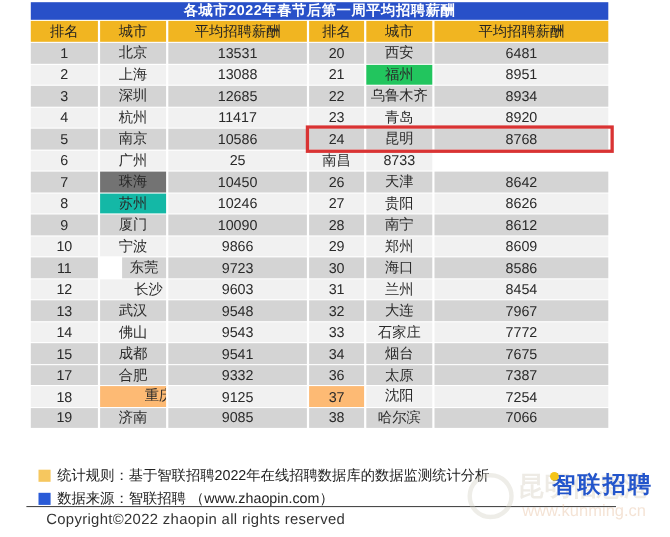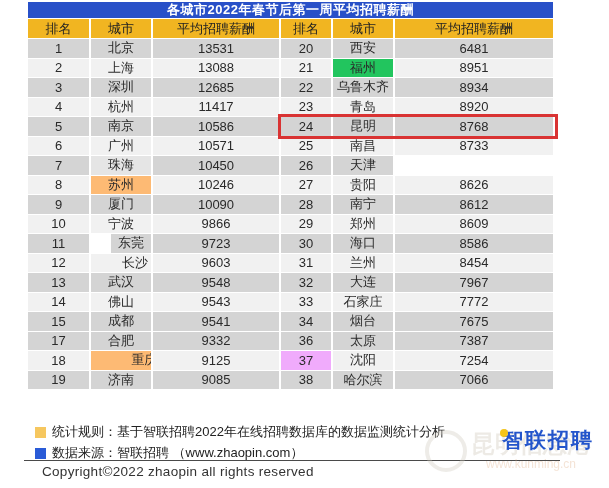--- a/index.html
+++ b/index.html
@@ -58,21 +58,21 @@
   .watermark{
     position:absolute;left:425px;top:12px;z-index:1;opacity:0.35;
     display:flex;align-items:center;pointer-events:none;
   }
   .wm-circle{
     width:34px;height:34px;border-radius:50%;border:4px solid #cfcabe;
     margin-right:4px;flex:0 0 auto;
   }
   .wm-text-block{line-height:1;text-align:center;}
   .wm-title{font-size:24px;color:#cdc6b6;font-weight:bold;white-space:nowrap;}
-  .wm-url{font-size:12px;color:#e0b089;margin-top:2px;white-space:nowrap;}
+  .wm-url{font-size:15px;color:#e0b089;margin-top:2px;white-space:nowrap;}
 </style>
 </head>
 <body>
 
 <div class="table-wrap">
   <div class="title-bar" style="background: rgb(40, 80, 200);">各城市2022年春节后第一周平均招聘薪酬</div>
   <div class="grid-row header-row" id="header-row">
       <div class="cell" style="background: rgb(241, 181, 33);">排名</div>
       <div class="cell" style="background: rgb(241, 181, 33);">城市</div>
       <div class="cell" style="background: rgb(241, 181, 33);">平均招聘薪酬</div>
@@ -117,35 +117,35 @@
         <div class="cell" style="background: rgb(212, 212, 212);">5</div>
         <div class="cell" style="background: rgb(212, 212, 212);">南京</div>
         <div class="cell" style="background: rgb(212, 212, 212);">10586</div>
         <div class="cell" style="background: rgb(212, 212, 212);">24</div>
         <div class="cell" style="background: rgb(212, 212, 212);">昆明</div>
         <div class="cell" style="background: rgb(212, 212, 212);">8768</div>
       </div>
       <div class="grid-row data-row light">
         <div class="cell" style="background: rgb(241, 241, 241);">6</div>
         <div class="cell" style="background: rgb(241, 241, 241);">广州</div>
-        <div class="cell" style="background: rgb(241, 241, 241);">10571</div>
         <div class="cell" style="background: rgb(241, 241, 241);">25</div>
         <div class="cell" style="background: rgb(241, 241, 241);">南昌</div>
         <div class="cell" style="background: rgb(241, 241, 241);">8733</div>
       </div>
       <div class="grid-row data-row dark">
         <div class="cell" style="background: rgb(212, 212, 212);">7</div>
-        <div class="cell" style="background: #e5e5e5;">珠海</div>
+        <div class="cell" style="background: #737373;">珠海</div>
         <div class="cell" style="background: rgb(212, 212, 212);">10450</div>
         <div class="cell" style="background: rgb(212, 212, 212);">26</div>
         <div class="cell" style="background: rgb(212, 212, 212);">天津</div>
+        <div class="cell" style="background: rgb(212, 212, 212);">8642</div>
       </div>
       <div class="grid-row data-row light">
         <div class="cell" style="background: rgb(241, 241, 241);">8</div>
-        <div class="cell" style="background: #fdba74;">苏州</div>
+        <div class="cell" style="background: #14b8a6;">苏州</div>
         <div class="cell" style="background: rgb(241, 241, 241);">10246</div>
         <div class="cell" style="background: rgb(241, 241, 241);">27</div>
         <div class="cell" style="background: rgb(241, 241, 241);">贵阳</div>
         <div class="cell" style="background: rgb(241, 241, 241);">8626</div>
       </div>
       <div class="grid-row data-row dark">
         <div class="cell" style="background: rgb(212, 212, 212);">9</div>
         <div class="cell" style="background: rgb(212, 212, 212);">厦门</div>
         <div class="cell" style="background: rgb(212, 212, 212);">10090</div>
         <div class="cell" style="background: rgb(212, 212, 212);">28</div>
@@ -205,21 +205,21 @@
         <div class="cell" style="background: rgb(212, 212, 212);">合肥</div>
         <div class="cell" style="background: rgb(212, 212, 212);">9332</div>
         <div class="cell" style="background: rgb(212, 212, 212);">36</div>
         <div class="cell" style="background: rgb(212, 212, 212);">太原</div>
         <div class="cell" style="background: rgb(212, 212, 212);">7387</div>
       </div>
       <div class="grid-row data-row light">
         <div class="cell" style="background: rgb(241, 241, 241);">18</div>
         <div class="cell" style="background: #fdba74; padding-left: 47px;">重庆</div>
         <div class="cell" style="background: rgb(241, 241, 241);">9125</div>
-        <div class="cell" style="background: #f0abfc; text-align: center;">37</div>
+        <div class="cell" style="background: #fdba74; text-align: center;">37</div>
         <div class="cell" style="background: rgb(241, 241, 241);">沈阳</div>
         <div class="cell" style="background: rgb(241, 241, 241);">7254</div>
       </div>
       <div class="grid-row data-row dark">
         <div class="cell" style="background: rgb(212, 212, 212);">19</div>
         <div class="cell" style="background: rgb(212, 212, 212);">济南</div>
         <div class="cell" style="background: rgb(212, 212, 212);">9085</div>
         <div class="cell" style="background: rgb(212, 212, 212);">38</div>
         <div class="cell" style="background: rgb(212, 212, 212);">哈尔滨</div>
         <div class="cell" style="background: rgb(212, 212, 212);">7066</div>

